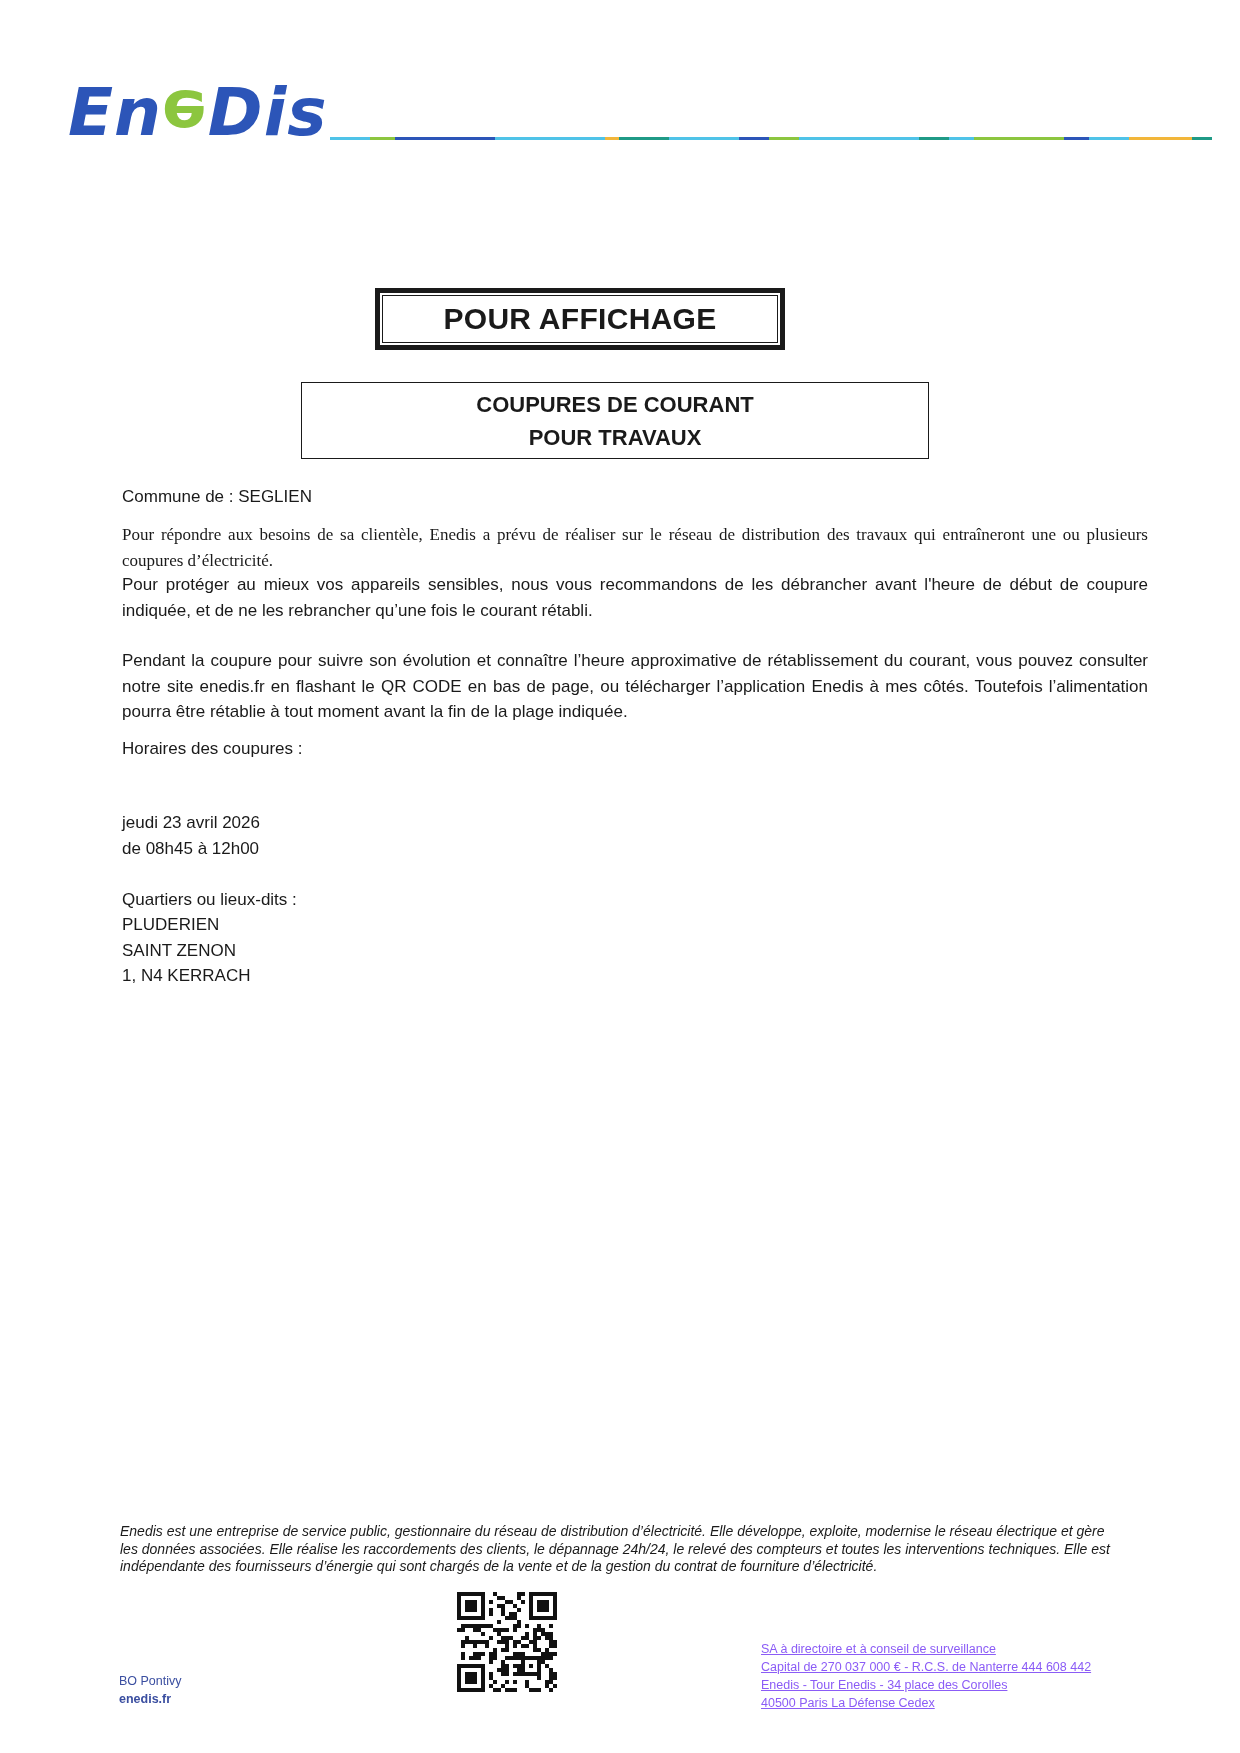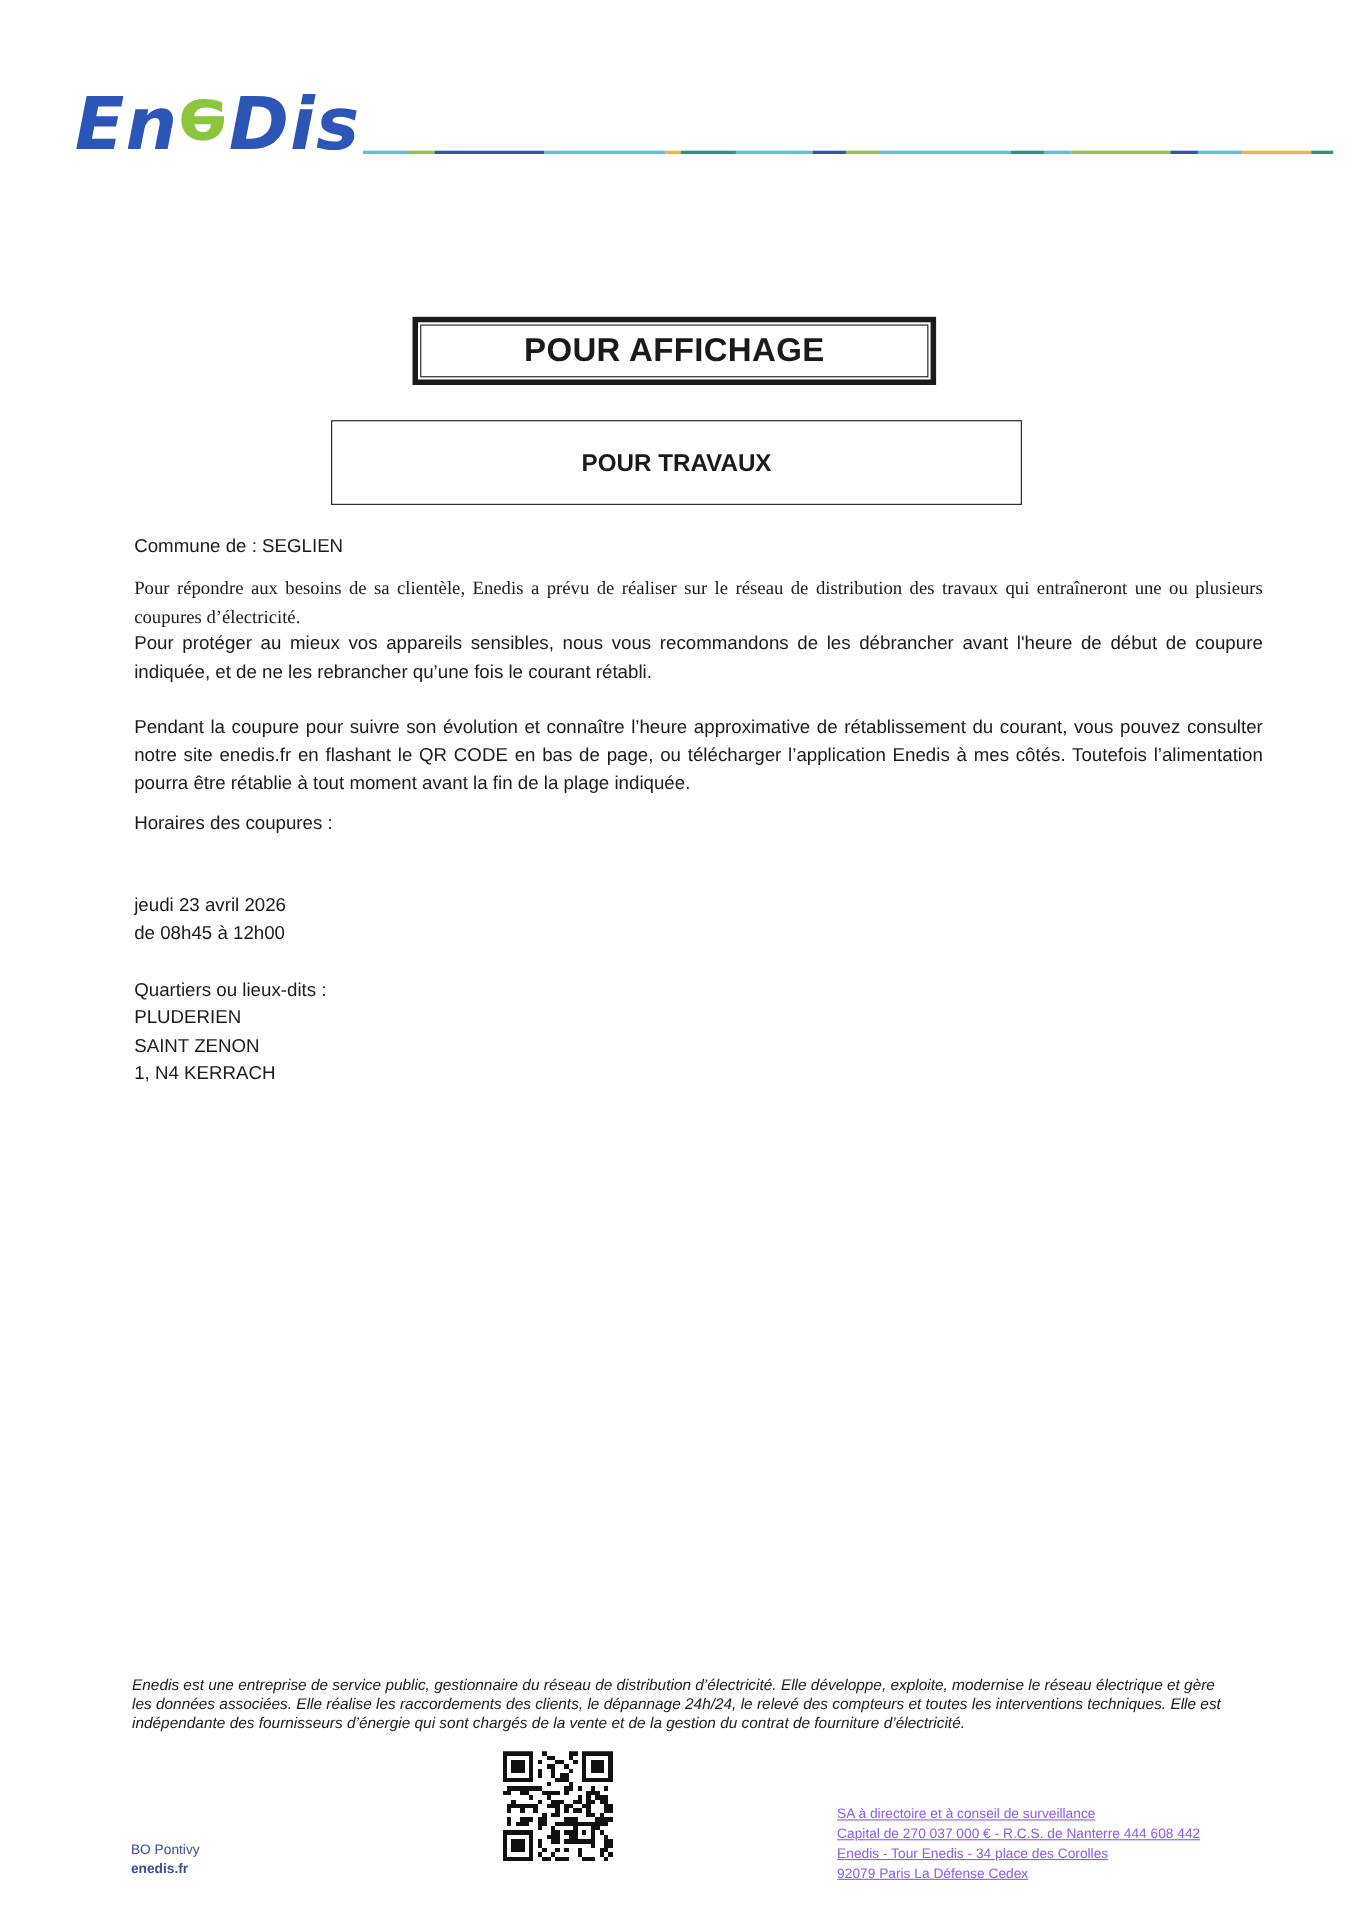--- a/index.html
+++ b/index.html
@@ -12,21 +12,21 @@
           font-family: "DejaVu Sans", sans-serif; font-weight: bold; font-size: 66px;
           letter-spacing: 1px; line-height: 58px; }
   .logo .blue { color: #2c55b8; font-style: italic; }
   .logo .green { color: #8cc63f; }
 
   
   .rule { left: 330px; top: 137px; width: 882px; height: 3px; display: flex; }
   .rule span { display: block; height: 3px; }
 
   
-  .box1 { left: 375px; top: 288px; width: 476px; height: 62px; box-sizing: border-box;
+  .box1 { left: 375px; top: 288px; width: 410px; height: 62px; box-sizing: border-box;
           border: 5px solid #1a1a1a; padding: 2px; }
   .box1 .inner { width: 100%; height: 100%; box-sizing: border-box; border: 1px solid #1a1a1a;
           display: flex; align-items: center; justify-content: center;
           font-weight: bold; font-size: 30px; letter-spacing: 0.3px; }
   .box2 { left: 301px; top: 382px; width: 628px; height: 77px; box-sizing: border-box;
           border: 1.5px solid #1a1a1a; display: flex; flex-direction: column;
           align-items: center; justify-content: center; font-weight: bold; font-size: 22px;
           line-height: 33px; }
 
   
@@ -69,20 +69,21 @@
     <span style="width: 40px; background: rgb(79, 195, 232);"></span>
     <span style="width: 63px; background: rgb(242, 182, 58);"></span>
     <span style="width: 20px; background: rgb(31, 154, 134);"></span>
   </div>
 
 <div class="abs box1">
   <div class="inner">POUR AFFICHAGE</div>
 </div>
 
 <div class="abs box2">
+  <div>COUPURES DE COURANT</div>
   <div>POUR TRAVAUX</div>
 </div>
 
 <div class="abs body-text" style="top:484px;">Commune de : SEGLIEN</div>
 <p class="abs body-text justify para" style="top:522px;font-family:Liberation Serif, serif;">Pour répondre aux besoins de sa clientèle, Enedis a prévu de réaliser sur le réseau de distribution des travaux qui entraîneront une ou plusieurs coupures d’électricité.</p>
 <p class="abs body-text justify para" style="top:572px;">Pour protéger au mieux vos appareils sensibles, nous vous recommandons de les débrancher avant l'heure de début de coupure indiquée, et de ne les rebrancher qu’une fois le courant rétabli.</p>
 <p class="abs body-text justify para" style="top:648px;">Pendant la coupure pour suivre son évolution et connaître l’heure approximative de rétablissement du courant, vous pouvez consulter notre site enedis.fr en flashant le QR CODE en bas de page, ou télécharger l’application Enedis à mes côtés. Toutefois l’alimentation pourra être rétablie à tout moment avant la fin de la plage indiquée.</p>
 <div class="abs body-text" style="top:736px;">Horaires des coupures :</div>
 
 <div class="abs body-text" style="top:810px;">jeudi 23 avril 2026</div>
@@ -294,14 +295,14 @@
 
 <div class="abs foot-left">
   <div>BO Pontivy</div>
   <div class="site">enedis.fr</div>
 </div>
 
 <div class="abs foot-right">
   <div>SA à directoire et à conseil de surveillance</div>
   <div>Capital de 270 037 000 € - R.C.S. de Nanterre 444 608 442</div>
   <div>Enedis - Tour Enedis - 34 place des Corolles</div>
-  <div>92079 Paris La Défense Cedex</div>
+  <div>40500 Paris La Défense Cedex</div>
 </div>
 
 </body></html>

